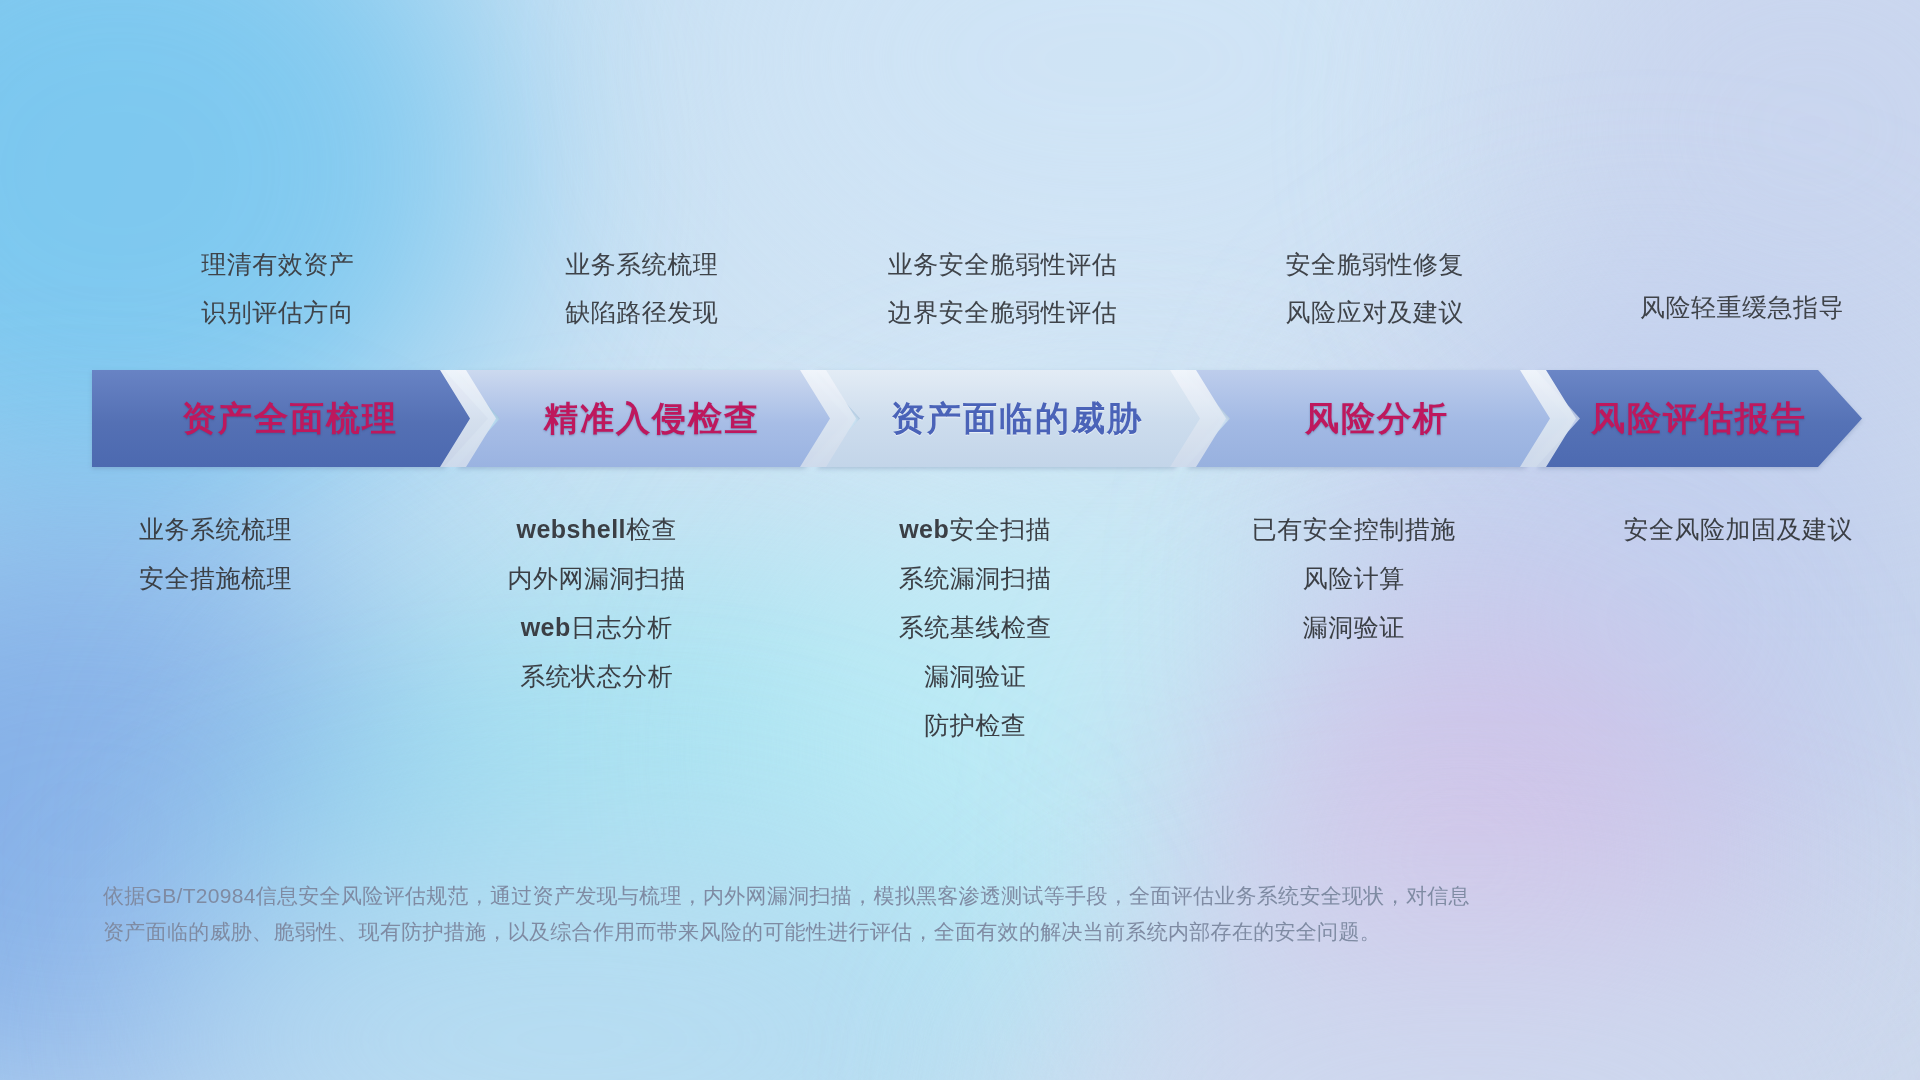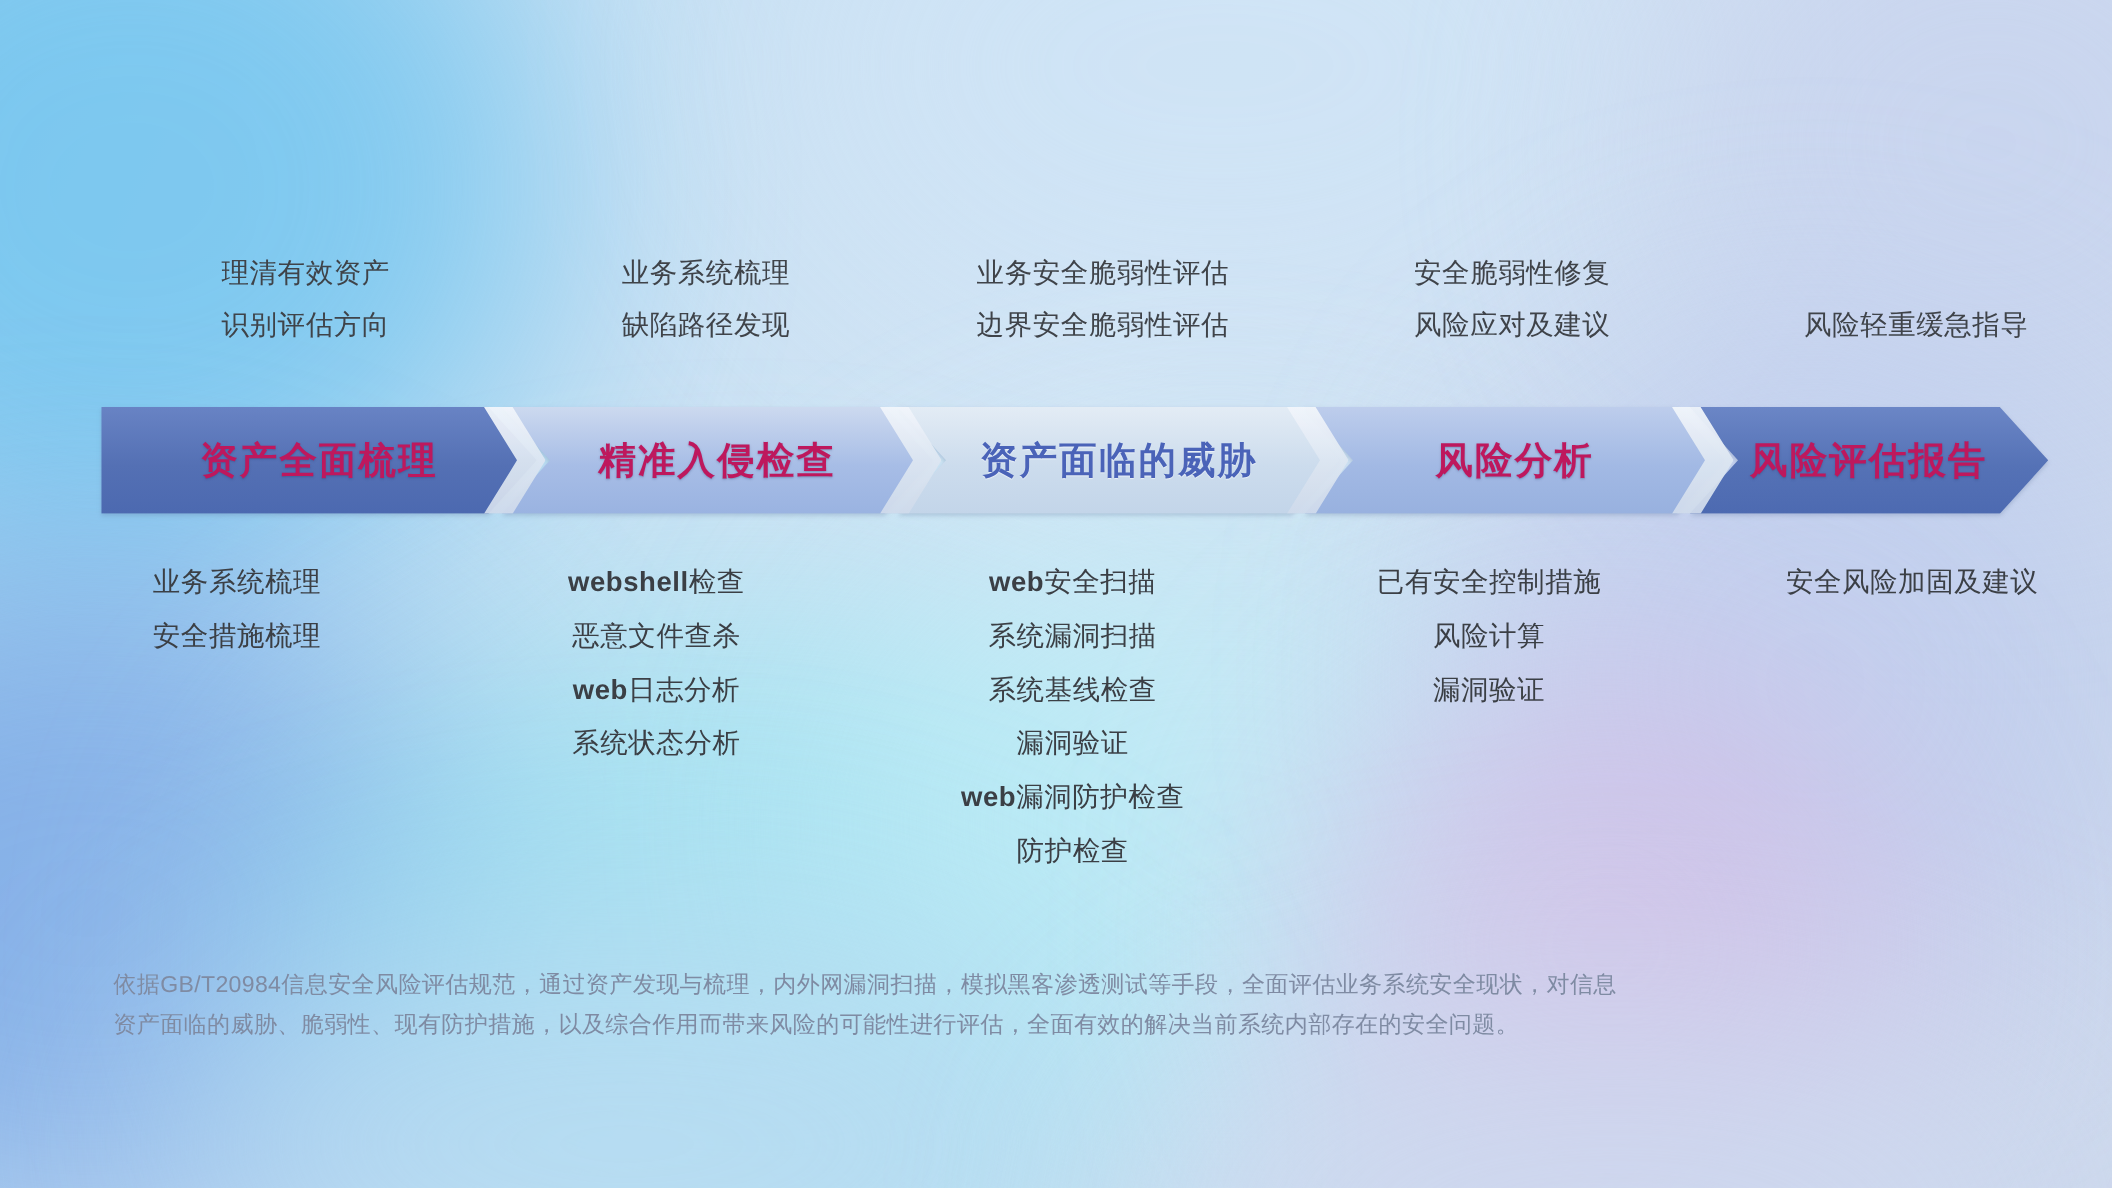--- a/index.html
+++ b/index.html
@@ -38,21 +38,21 @@
   .col { text-align:center; }
 
   
   .c1 { width:378px; }
   .c2 { width:362px; }
   .c3 { width:372px; }
   .c4 { width:362px; }
   .c5 { width:385px; }
 
   
-  #top-row { top:224px; padding-left:92px; align-items:flex-end; }
+  #top-row { top:240px; padding-left:92px; align-items:center; }
   .top-item {
     font-size:25px; color:#3f4349; line-height:48px; letter-spacing:.5px;
     font-weight:400; white-space:nowrap;
   }
   .top-pad-1 { padding-top:0px; }
   .top-pad-4 { padding-top:38px; }
   .top-pad-5 { padding-top:0px; }
 
   
   #banner { position:absolute; left:92px; top:370px; width:1770px; height:97px; }
@@ -182,30 +182,29 @@
     <div class="chev ch4"></div>
   </div>
 
   <div class="row" id="bottom-row">
     <div class="col c1">
       <div class="bot-item">业务系统梳理</div>
       <div class="bot-item">安全措施梳理</div>
     </div>
     <div class="col c2">
       <div class="bot-item"><b>webshell</b>检查</div>
-      <div class="bot-item">恶意文件查杀</div>
+      <div class="bot-item">内外网漏洞扫描</div>
       <div class="bot-item"><b>web</b>日志分析</div>
       <div class="bot-item">系统状态分析</div>
     </div>
     <div class="col c3">
       <div class="bot-item"><b>web</b>安全扫描</div>
       <div class="bot-item">系统漏洞扫描</div>
       <div class="bot-item">系统基线检查</div>
       <div class="bot-item">漏洞验证</div>
-      <div class="bot-item"><b>web</b>漏洞防护检查</div>
       <div class="bot-item">防护检查</div>
     </div>
     <div class="col c4">
       <div class="bot-item">已有安全控制措施</div>
       <div class="bot-item">风险计算</div>
       <div class="bot-item">漏洞验证</div>
     </div>
     <div class="col c5">
       <div class="bot-item">安全风险加固及建议</div>
     </div>

